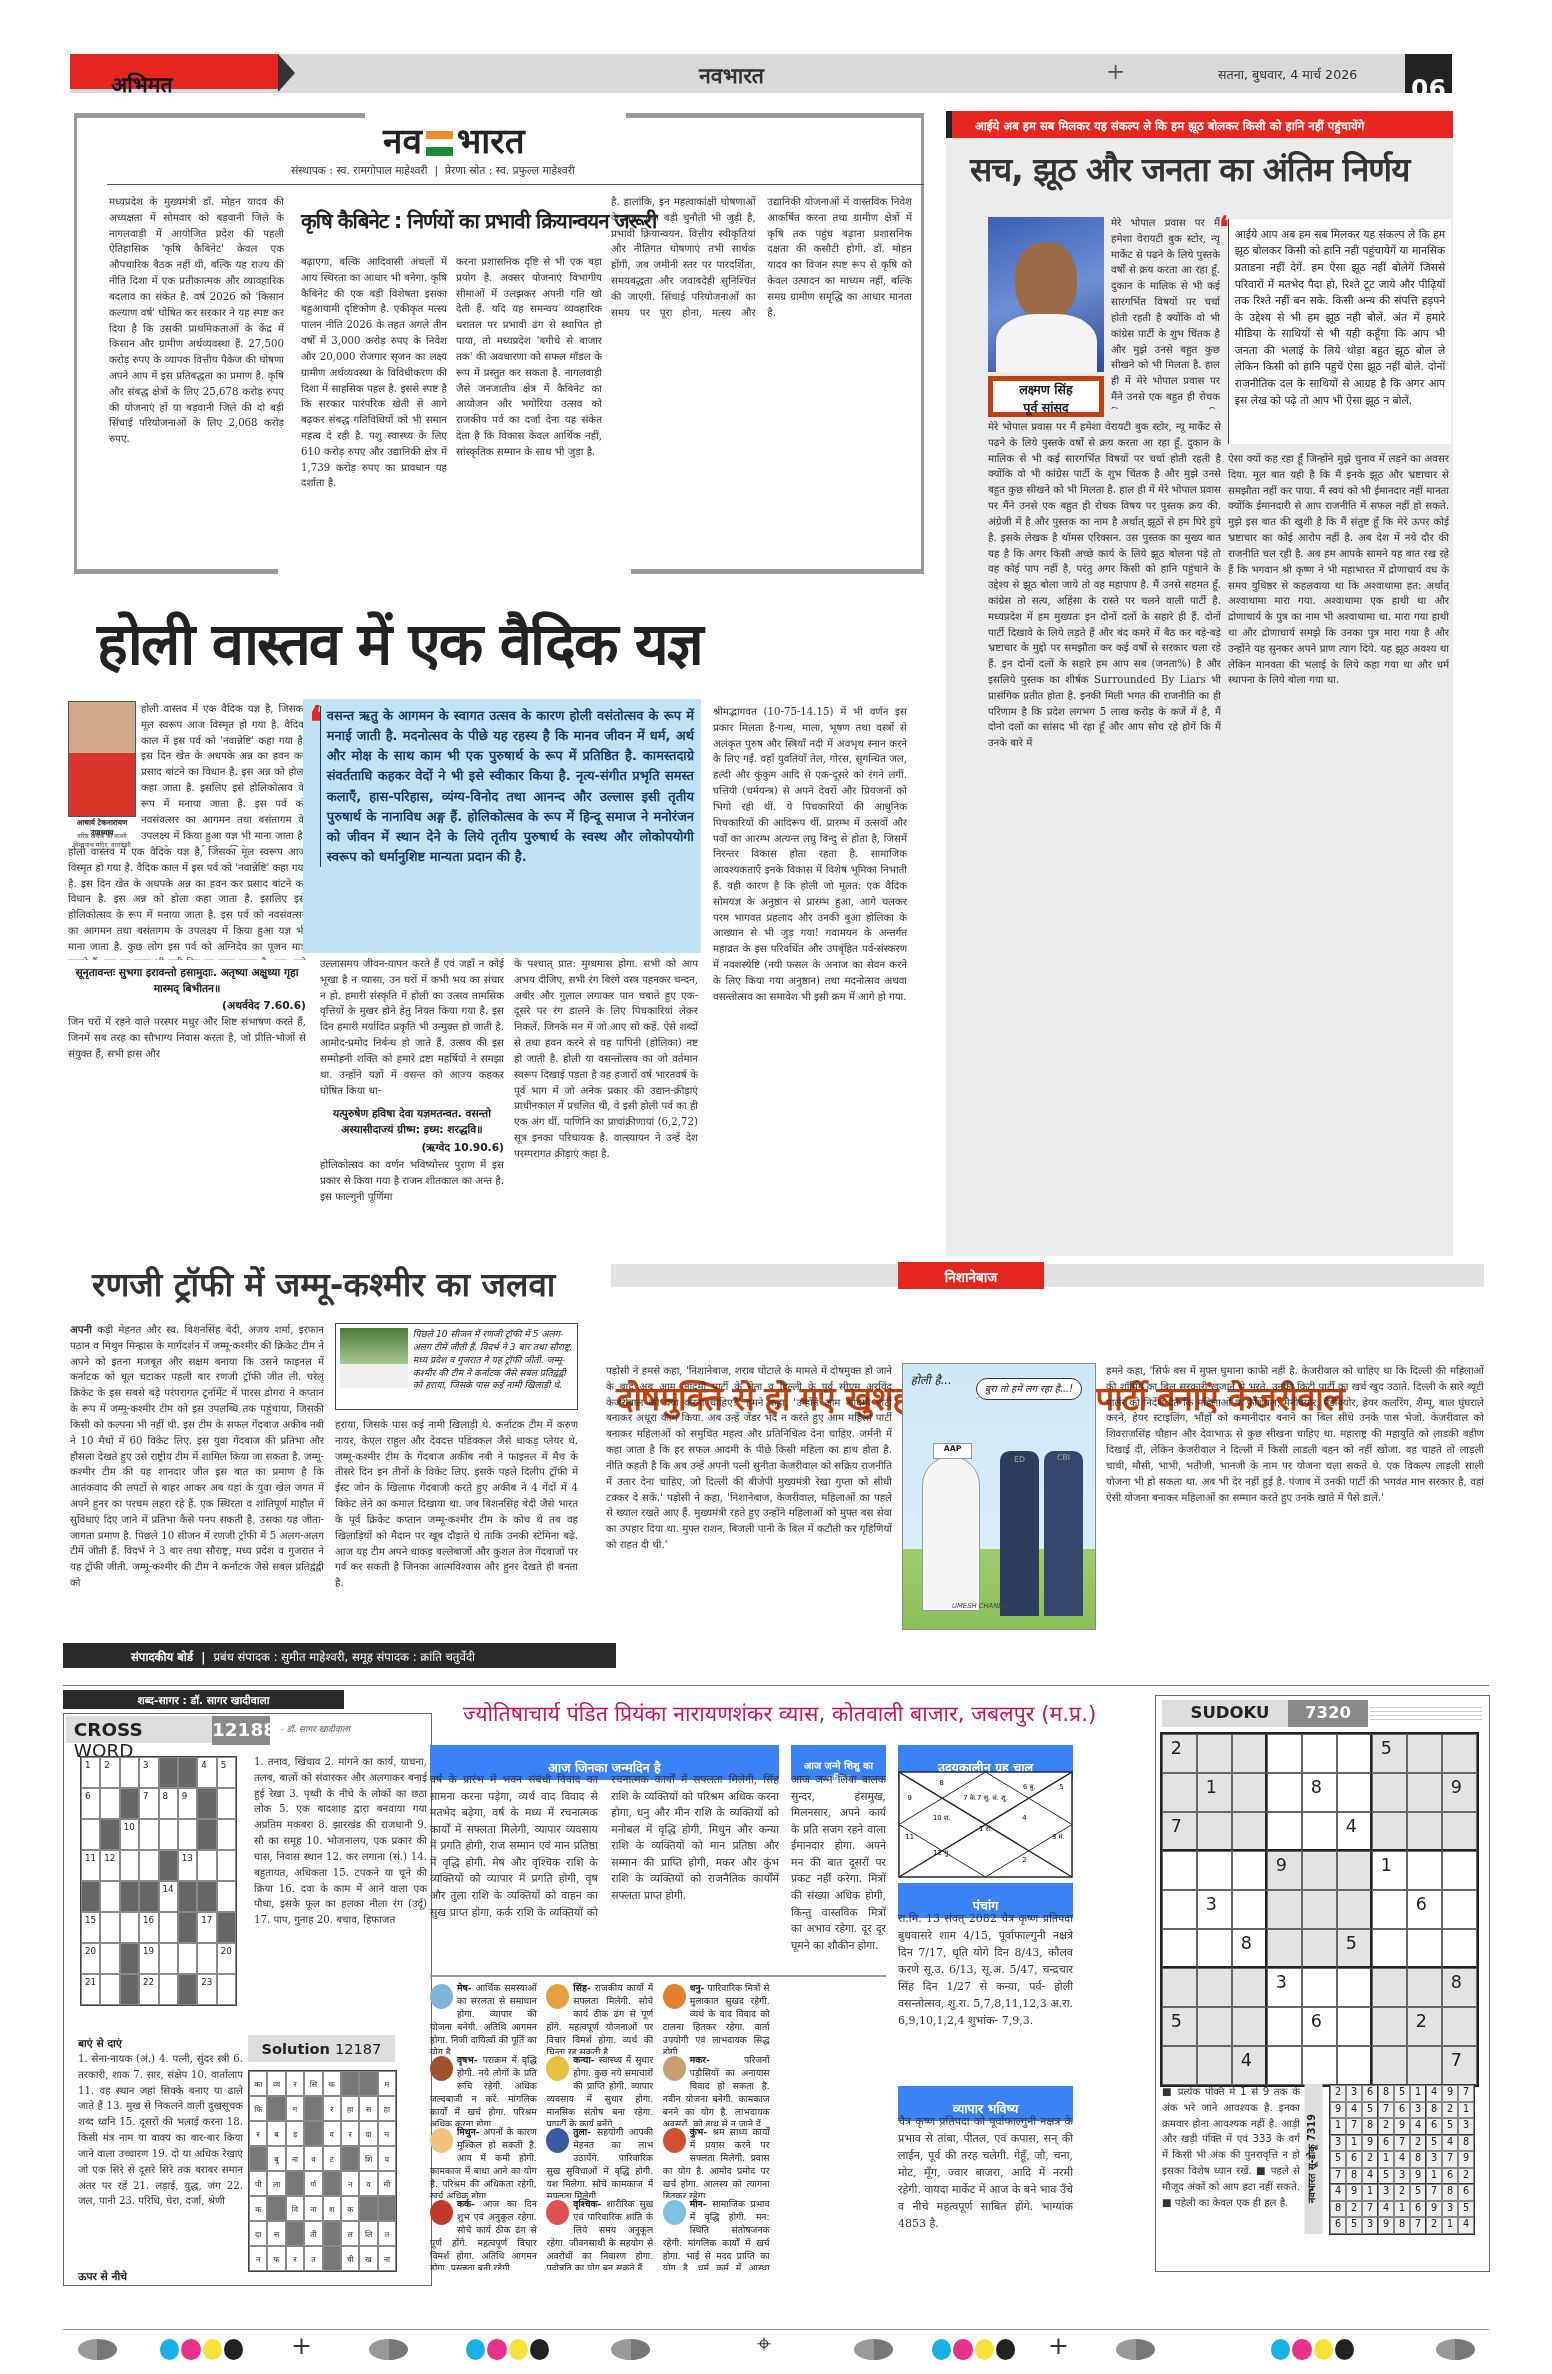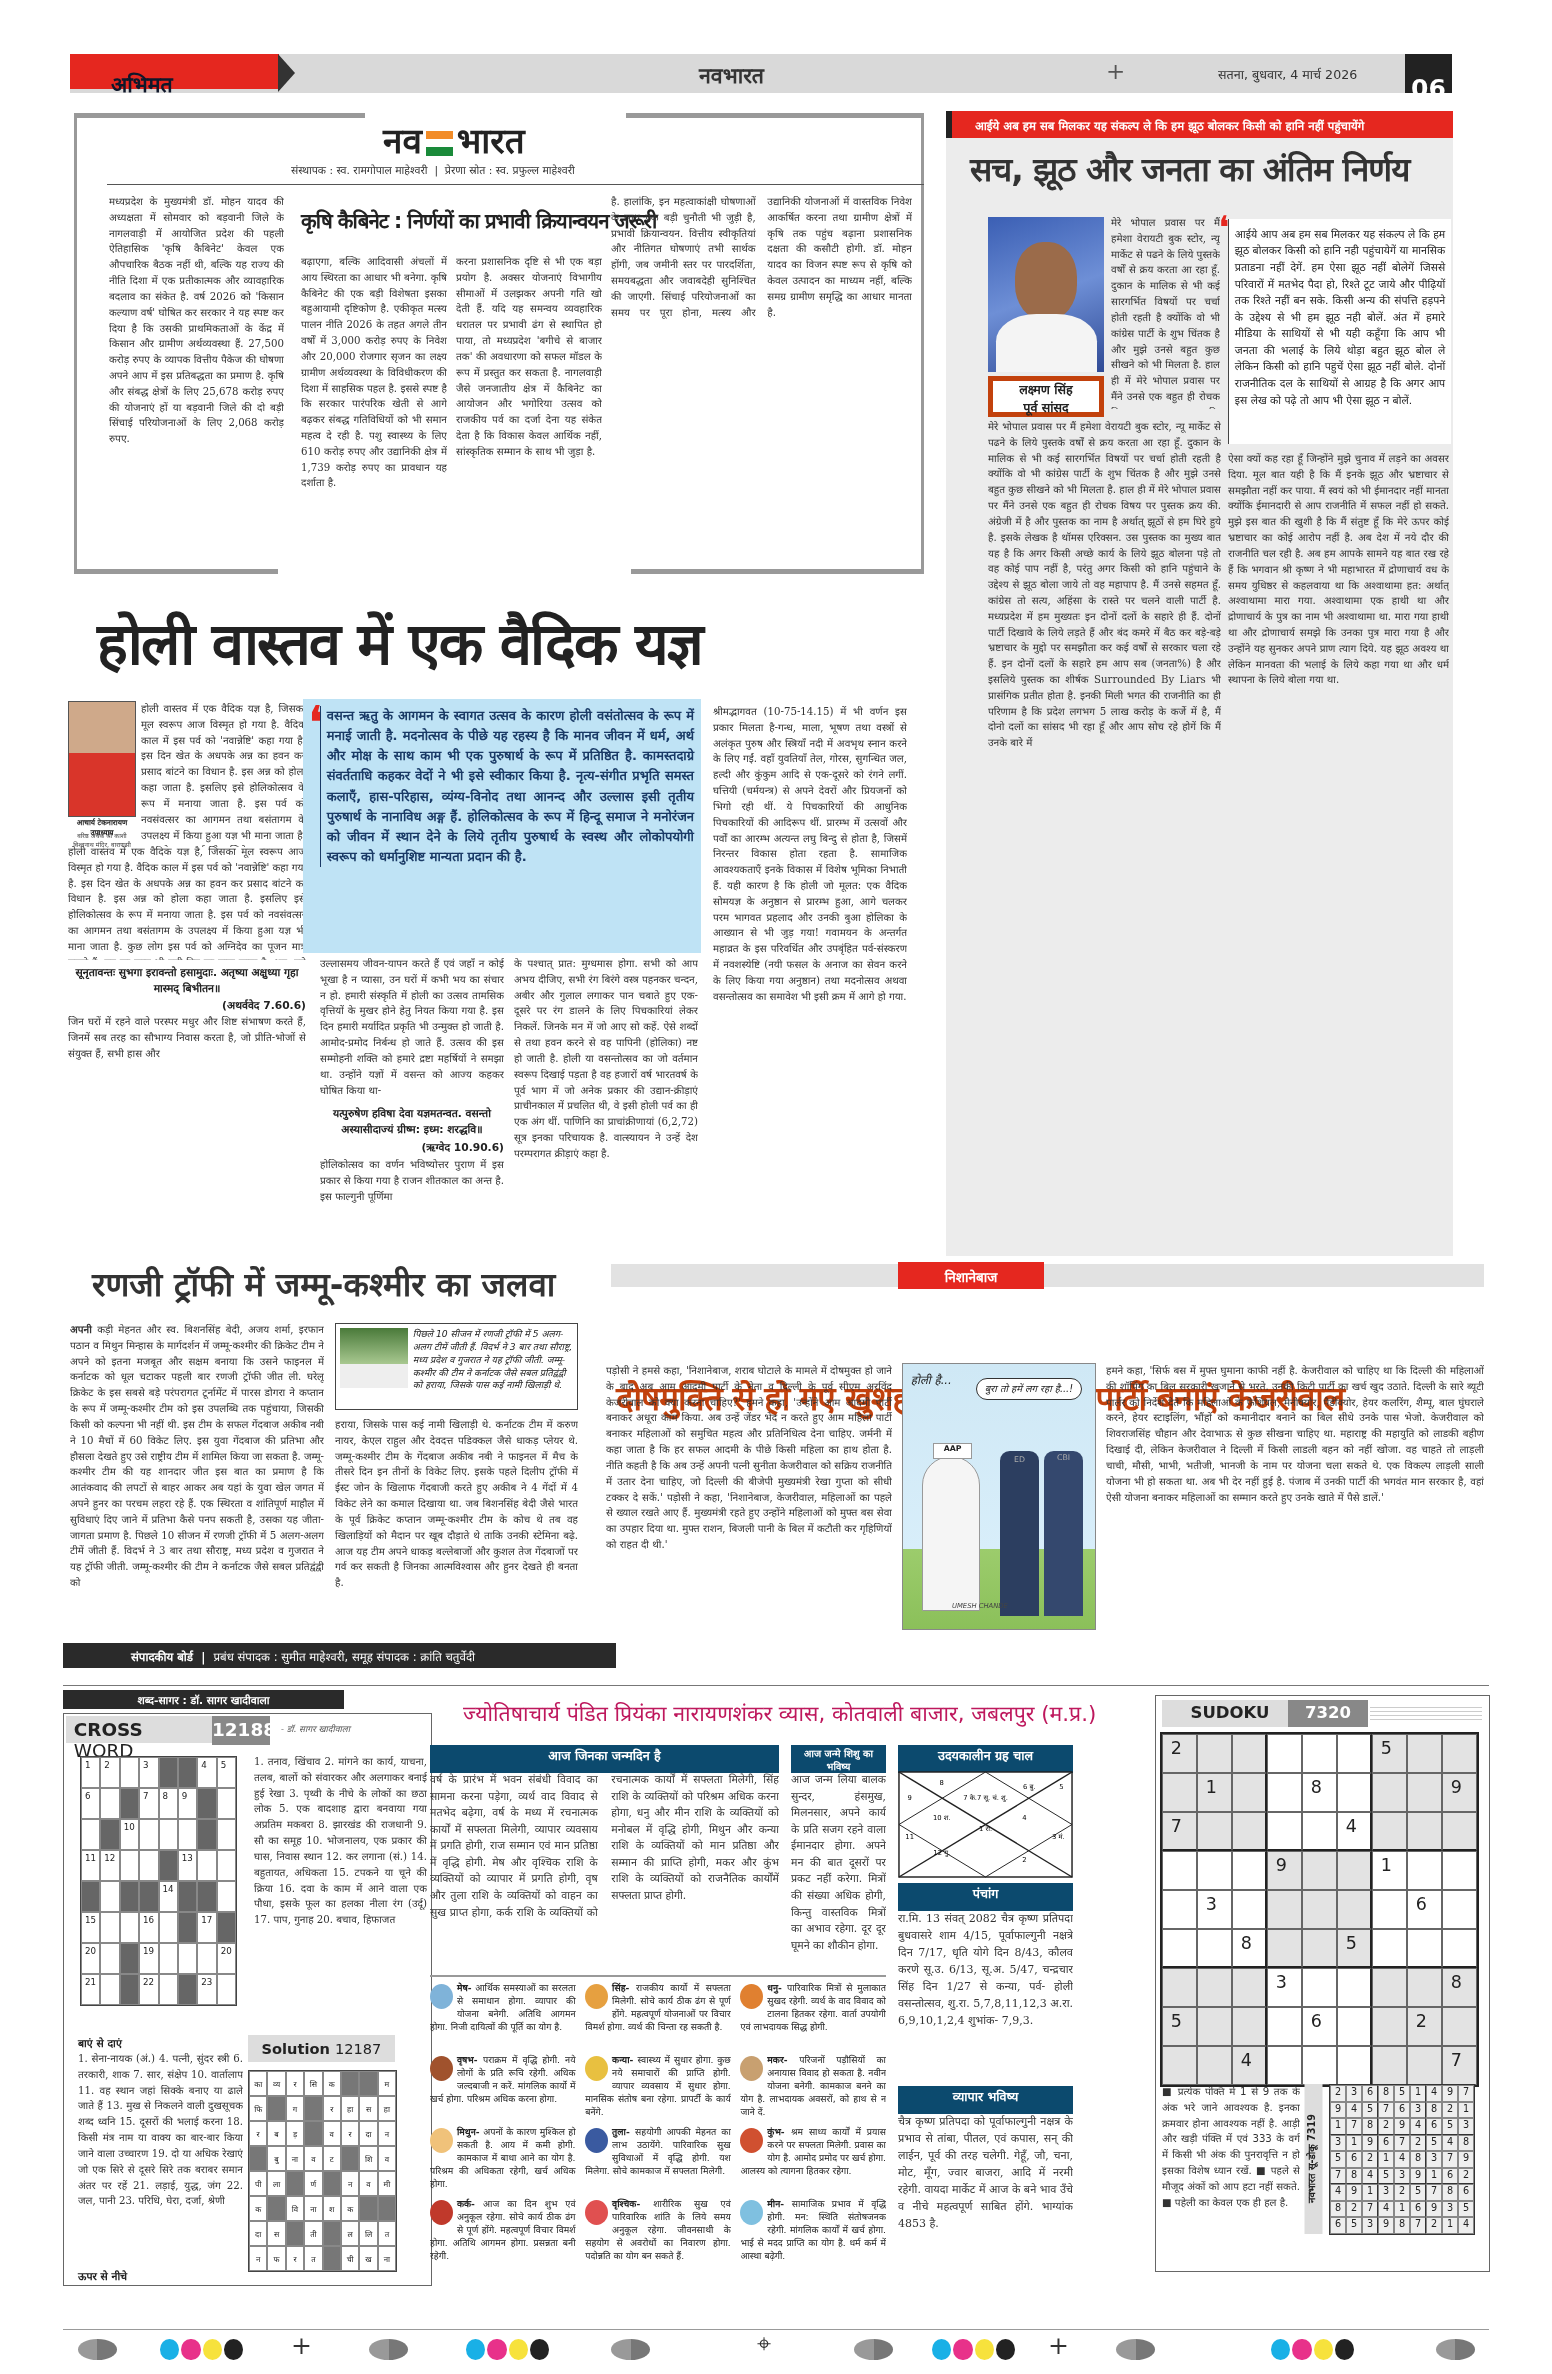--- a/index.html
+++ b/index.html
@@ -46,21 +46,21 @@
 #cw-num{left:212px;top:1716px;width:58px;height:29px;background:#888;color:#fff;font:bold 18.4px "DejaVu Sans",sans-serif;text-align:center;padding-top:2.9px}
 #cw-by{left:281px;top:1723px;font:italic 8.7px "DejaVu Serif",serif;color:#555}
 #cw-grid{left:80px;top:1756px;display:grid;grid-template-columns:repeat(8,19.4px);grid-auto-rows:31px;border:1.5px solid #444}
 .cwc{border:0.5px solid #888;font:8.7px "DejaVu Sans",sans-serif;padding:1.9px 0 0 2.9px;background:#fff}
 .cwc.blk{background:#666}
 #sol-grid{left:248px;top:2070px;display:grid;grid-template-columns:repeat(8,18.4px);grid-auto-rows:25px;border:1px solid #444}
 .sc{border:0.5px solid #888;font:7.8px "DejaVu Sans",sans-serif;text-align:center;padding-top:6.8px;background:#fff}
 .sc.blk{background:#777}
 #sol-head{left:248px;top:2035px;width:147px;height:27px;background:#ddd;font:bold 14.6px "DejaVu Sans",sans-serif;text-align:center;padding-top:4.9px}
 #astro-title{left:463px;top:1698px;font:21.3px "DejaVu Sans",sans-serif;color:#be185d}
-.grey-head{background:#0c4a6e;color:#fff;font:bold 12.6px "DejaVu Sans",sans-serif;text-align:center;padding-top:2px;height:28px}
+.grey-head{background:#3b82f6;color:#fff;font:bold 12.6px "DejaVu Sans",sans-serif;text-align:center;padding-top:14px;height:35px}
 #sudoku-box{left:1155px;top:1695px;width:335px;height:577px;border:1px solid #666}
 #sdk-head{left:1162px;top:1700px;width:136px;height:27px;background:#ddd;font:bold 16.5px "DejaVu Sans",sans-serif;text-align:center;padding-top:2.9px}
 #sdk-num{left:1288px;top:1700px;width:80px;height:27px;background:#888;color:#fff;font:bold 16.5px "DejaVu Sans",sans-serif;text-align:center;padding-top:2.9px}
 #sdk-grid{left:1160px;top:1732px;display:grid;grid-template-columns:repeat(9,35px);grid-auto-rows:39px;border:2.4px solid #222}
 .sd{border:0.5px solid #666;font:17.5px "DejaVu Sans",sans-serif;padding:2.9px 0 0 7.8px}
 .sd.sh{background:#e3e3e3}
 .sd.br{border-right:2.4px solid #222}
 .sd.bb{border-bottom:2.4px solid #222}
 #sdk-sol{left:1329px;top:2084px;display:grid;grid-template-columns:repeat(9,16px);grid-auto-rows:16.5px;border:1.5px solid #333}
 .ss{border:0.5px solid #888;font:9.7px "DejaVu Sans",sans-serif;text-align:center;background:#eee}
@@ -343,21 +343,21 @@
       <text x="45" y="50" font-size="7" text-anchor="middle" font-family="DejaVu Sans, sans-serif">10 श.</text>
       <text x="12" y="70" font-size="7" text-anchor="middle" font-family="DejaVu Sans, sans-serif">11</text>
       <text x="45" y="86" font-size="7" text-anchor="middle" font-family="DejaVu Sans, sans-serif">12 गु.</text>
     </g>
 </svg>
 <div class="abs grey-head" style="left:898px;top:1883px;width:175px">पंचांग</div>
 <div class="abs col" style="left:898px;top:1910px;width:175px;height:146px;overflow:hidden;font-size:11px">रा.मि. 13 संवत् 2082 चैत्र कृष्ण प्रतिपदा बुधवासरे शाम 4/15, पूर्वाफाल्गुनी नक्षत्रे दिन 7/17, धृति योगे दिन 8/43, कौलव करणे सू.उ. 6/13, सू.अ. 5/47, चन्द्रचार सिंह दिन 1/27 से कन्या, पर्व- होली वसन्तोत्सव, शु.रा. 5,7,8,11,12,3 अ.रा. 6,9,10,1,2,4 शुभांक- 7,9,3.</div>
 <div class="abs grey-head" style="left:898px;top:2086px;width:175px">व्यापार भविष्य</div>
 <div class="abs col" style="left:898px;top:2113px;width:175px;height:155px;overflow:hidden;font-size:11px">चैत्र कृष्ण प्रतिपदा को पूर्वाफाल्गुनी नक्षत्र के प्रभाव से तांबा, पीतल, एवं कपास, सन् की लाईन, पूर्व की तरह चलेगी. गेहूँ, जौ, चना, मोट, मूँग, ज्वार बाजरा, आदि में नरमी रहेगी. वायदा मार्केट में आज के बने भाव उँचे व नीचे महत्वपूर्ण साबित होंगे. भाग्यांक 4853 है.</div>
 <div class="abs" style="left:430px;top:1975px;width:456px;height:1.9px;background:#999"></div>
-<div class="abs" id="signs" style="left:430px;top:1982px;width:456px;display:grid;grid-template-columns:repeat(3,1fr);grid-auto-flow:column;grid-template-rows:repeat(4,72px);column-gap:9.7px">
+<div class="abs" id="signs" style="left:430px;top:1982px;width:456px;display:grid;grid-template-columns:repeat(4,1fr);grid-auto-flow:column;grid-template-rows:repeat(4,72px);column-gap:9.7px">
     <div style="font: 9.2px / 1.4 &quot;DejaVu Sans&quot;, sans-serif; overflow: hidden; text-align: justify;"><b>मेष- </b><span class="zodiac-icon" style="background: rgb(127, 179, 217);"></span><span>आर्थिक समस्याओं का सरलता से समाधान होगा. व्यापार की योजना बनेगी. अतिथि आगमन होगा. निजी दायित्वों की पूर्ति का योग है.</span></div>
     <div style="font: 9.2px / 1.4 &quot;DejaVu Sans&quot;, sans-serif; overflow: hidden; text-align: justify;"><b>वृषभ- </b><span class="zodiac-icon" style="background: rgb(160, 82, 45);"></span><span>पराक्रम में वृद्धि होगी. नये लोगों के प्रति रूचि रहेगी. अधिक जल्दबाजी न करें. मांगलिक कार्यो में खर्च होगा. परिश्रम अधिक करना होगा.</span></div>
     <div style="font: 9.2px / 1.4 &quot;DejaVu Sans&quot;, sans-serif; overflow: hidden; text-align: justify;"><b>मिथुन- </b><span class="zodiac-icon" style="background: rgb(240, 194, 122);"></span><span>अपनों के कारण मुश्किल हो सकती है. आय में कमी होगी. कामकाज में बाधा आने का योग है. परिश्रम की अधिकता रहेगी, खर्च अधिक होगा.</span></div>
     <div style="font: 9.2px / 1.4 &quot;DejaVu Sans&quot;, sans-serif; overflow: hidden; text-align: justify;"><b>कर्क- </b><span class="zodiac-icon" style="background: rgb(192, 57, 43);"></span><span>आज का दिन शुभ एवं अनुकूल रहेगा. सोचे कार्य ठीक ढंग से पूर्ण होंगे. महत्वपूर्ण विचार विमर्श होगा. अतिथि आगमन होगा. प्रसन्नता बनी रहेगी.</span></div>
     <div style="font: 9.2px / 1.4 &quot;DejaVu Sans&quot;, sans-serif; overflow: hidden; text-align: justify;"><b>सिंह- </b><span class="zodiac-icon" style="background: rgb(230, 160, 64);"></span><span>राजकीय कार्यो में सफ्लता मिलेगी. सोचे कार्य ठीक ढंग से पूर्ण होंगे. महत्वपूर्ण योजनाओं पर विचार विमर्श होगा. व्यर्थ की चिन्ता रह सकती है.</span></div>
     <div style="font: 9.2px / 1.4 &quot;DejaVu Sans&quot;, sans-serif; overflow: hidden; text-align: justify;"><b>कन्या- </b><span class="zodiac-icon" style="background: rgb(232, 192, 64);"></span><span>स्वास्थ्य में सुधार होगा. कुछ नये समाचारों की प्राप्ति होगी. व्यापार व्यवसाय में सुधार होगा. मानसिक संतोष बना रहेगा. प्रापर्टी के कार्य बनेंगे.</span></div>
     <div style="font: 9.2px / 1.4 &quot;DejaVu Sans&quot;, sans-serif; overflow: hidden; text-align: justify;"><b>तुला- </b><span class="zodiac-icon" style="background: rgb(58, 90, 160);"></span><span>सहयोगी आपकी मेहनत का लाभ उठायेंगे. पारिवारिक सुख सुविधाओं में वृद्धि होगी. यश मिलेगा. सोचे कामकाज में सफ्लता मिलेगी.</span></div>
     <div style="font: 9.2px / 1.4 &quot;DejaVu Sans&quot;, sans-serif; overflow: hidden; text-align: justify;"><b>वृश्चिक- </b><span class="zodiac-icon" style="background: rgb(224, 80, 80);"></span><span>शारीरिक सुख एवं पारिवारिक शांति के लिये समय अनुकूल रहेगा. जीवनसाथी के सहयोग से अवरोधों का निवारण होगा. पदोन्नति का योग बन सकते हैं.</span></div>
     <div style="font: 9.2px / 1.4 &quot;DejaVu Sans&quot;, sans-serif; overflow: hidden; text-align: justify;"><b>धनु- </b><span class="zodiac-icon" style="background: rgb(224, 128, 48);"></span><span>पारिवारिक मित्रों से मुलाकात सुखद रहेगी. व्यर्थ के वाद विवाद को टालना हितकर रहेगा. वार्ता उपयोगी एवं लाभदायक सिद्ध होगी.</span></div>
     <div style="font: 9.2px / 1.4 &quot;DejaVu Sans&quot;, sans-serif; overflow: hidden; text-align: justify;"><b>मकर- </b><span class="zodiac-icon" style="background: rgb(200, 160, 112);"></span><span>परिजनों पड़ौसियों का अनायास विवाद हो सकता है. नवीन योजना बनेगी. कामकाज बनने का योग है. लाभदायक अवसरों, को हाथ से न जाने दें.</span></div>

